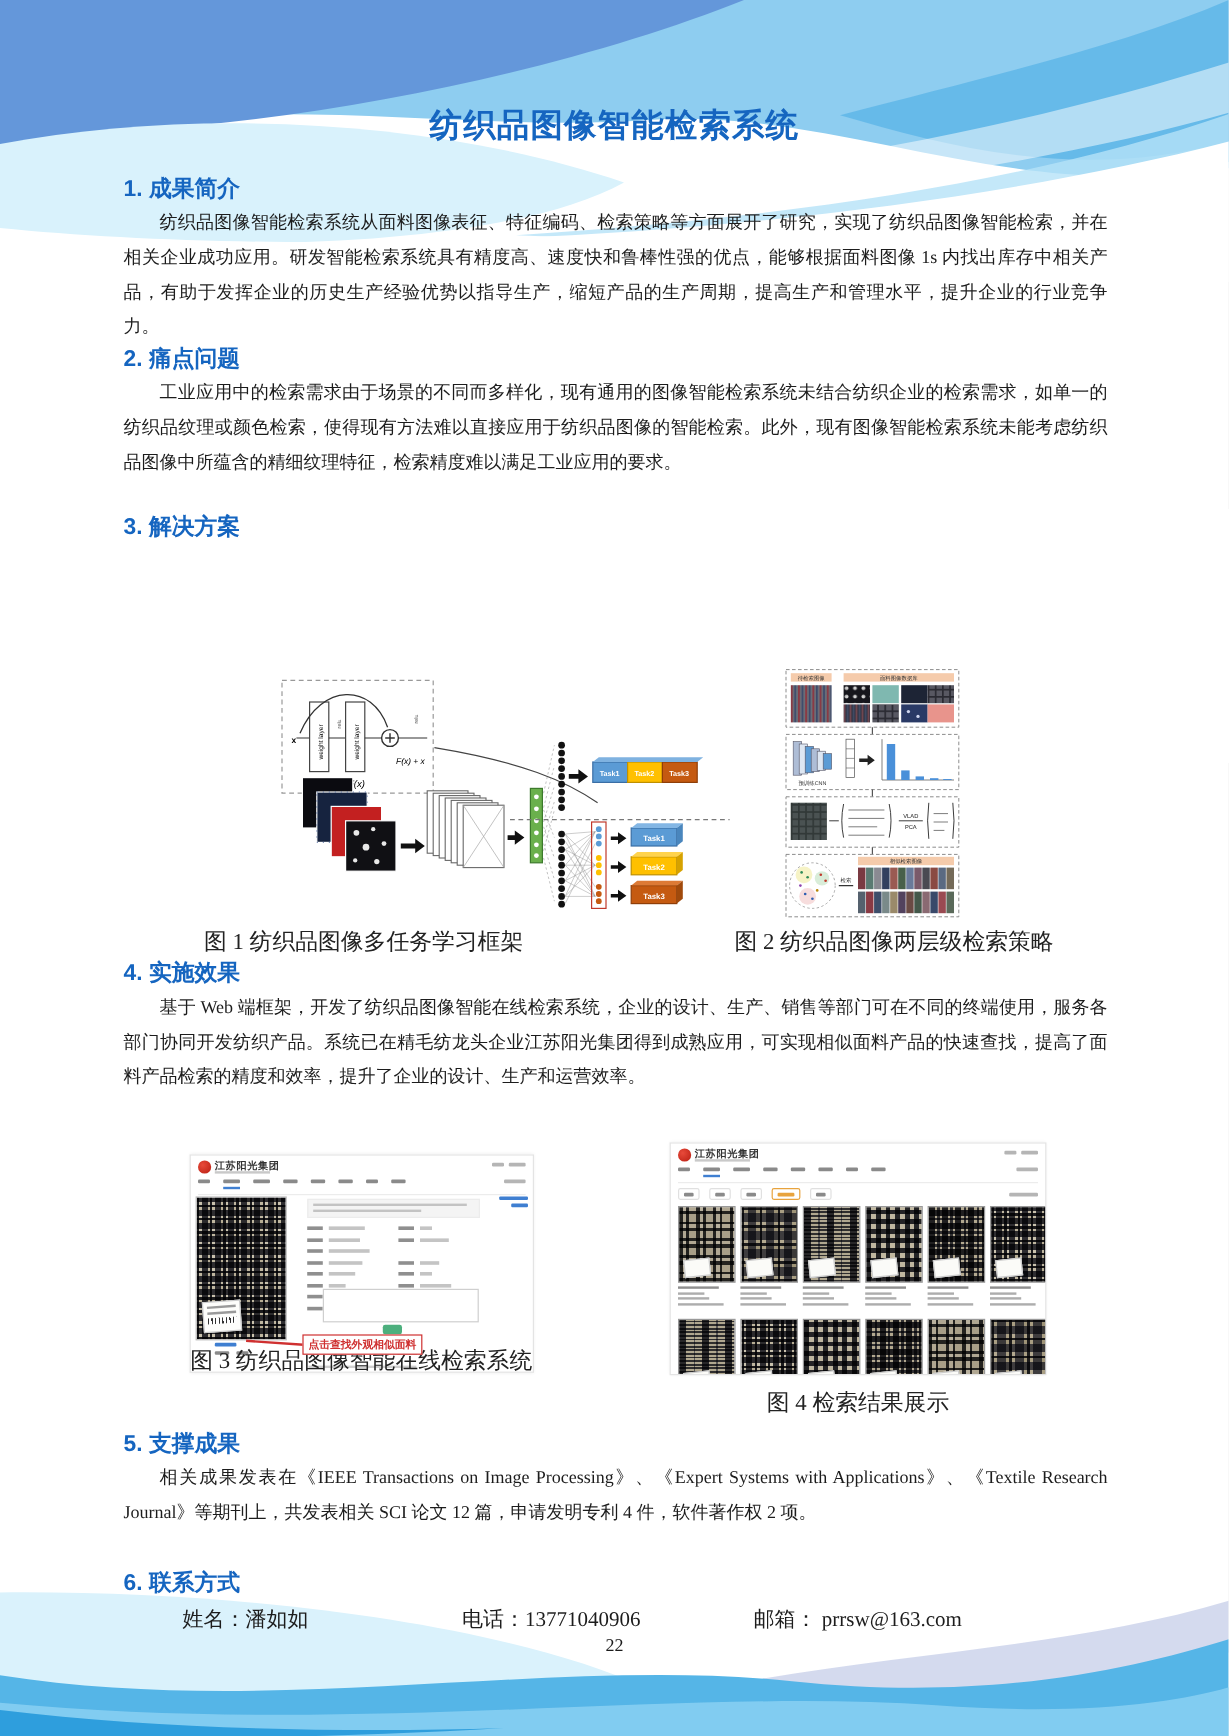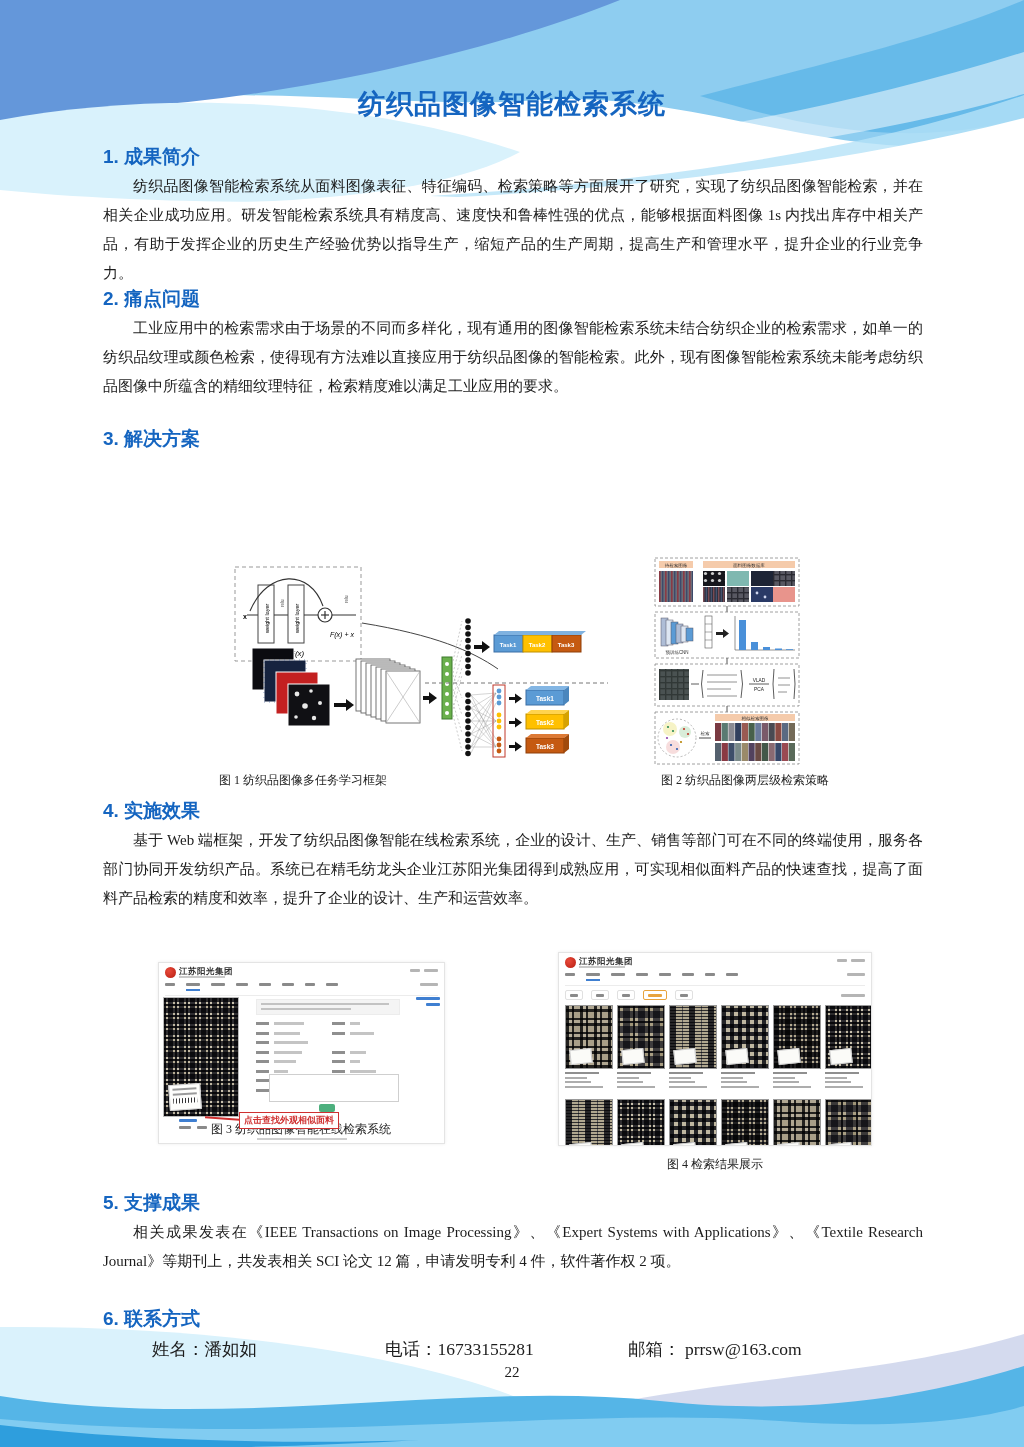--- a/index.html
+++ b/index.html
@@ -11,21 +11,21 @@
 
   .title{position:absolute;top:86px;left:0;width:100%;text-align:center;
          font-family:"Liberation Sans","DejaVu Sans",sans-serif;
          font-size:27px;font-weight:bold;color:#1565c0;letter-spacing:1px;}
 
   .sec-h{position:absolute;left:103px;font-family:"Liberation Sans","DejaVu Sans",sans-serif;
          font-size:19px;font-weight:bold;color:#1565c0;}
   .para{position:absolute;left:103px;width:820px;font-size:15px;line-height:29px;
         text-align:justify;text-indent:2em;}
 
-  .caption{position:absolute;font-size:12px;color:#222;text-align:center;}
+  .caption{position:absolute;font-size:19px;color:#222;text-align:center;}
 
   
   .fig1{position:absolute;left:210px;top:563px;width:400px;height:205px;}
   .fig2{position:absolute;left:653px;top:556px;width:150px;height:212px;}
 
   
   .shot{position:absolute;background:#fff;border:1px solid #e4e4e4;box-shadow:0 0 3px rgba(0,0,0,.08);}
   .fig3card{left:158px;top:962px;width:285px;height:180px;}
   .fig4card{left:558px;top:952px;width:312px;height:192px;overflow:hidden;}
 
@@ -87,21 +87,21 @@
   .notice i{display:block;height:2px;background:#c3c3c3;margin:3px 4px 0 4px;}
   .formrows{position:absolute;left:97px;top:56px;width:145px;}
   .frow{display:flex;align-items:center;height:9.5px;gap:5px;}
   .frow .lbl{width:13px;height:3px;background:#8f8f8f;}
   .frow .val{height:3px;background:#c4c4c4;}
   .textarea3{position:absolute;left:110px;top:111px;width:128px;height:26px;border:1px solid #cfcfcf;background:#fff;}
   .btn-green{position:absolute;left:160px;top:141px;width:16px;height:8px;background:#4caf7d;border-radius:2px;}
   .right-links{position:absolute;right:4px;top:34px;display:flex;flex-direction:column;gap:3px;align-items:flex-end;}
   .shot-footer{position:absolute;left:50%;transform:translateX(-50%);bottom:3px;width:90px;height:2.5px;background:#cfcfcf;}
 
-  .callout{position:absolute;left:80px;top:149px;padding:1px 4px;border:1.5px solid #cf3030;background:#fff;
+  .callout{position:absolute;left:93px;top:149px;padding:1px 4px;border:1.5px solid #cf3030;background:#fff;
            color:#cf3030;font-family:"Liberation Sans",sans-serif;font-size:9px;font-weight:bold;white-space:nowrap;z-index:3;}
   .callout-line{position:absolute;left:46px;top:155px;width:48px;height:2px;background:#cf3030;transform:rotate(4deg);z-index:2;}
 
   
   .filters{position:absolute;left:6px;top:36px;right:6px;height:12px;display:flex;gap:8px;align-items:center;}
   .chip{padding:1px 4px;border:1px solid #e0e0e0;border-radius:2px;height:6px;display:flex;align-items:center;}
   .chip.orange{border-color:#e8a33d;}
   .chip.orange .ph{background:#e8a33d;}
   .filters .spacer{flex:1;}
   .grid4{position:absolute;left:6px;top:52px;display:flex;gap:6px;}
@@ -741,19 +741,19 @@
 
   <div class="caption" style="top:1088px;left:145px;width:312px;margin-top:33px;">图 3  纺织品图像智能在线检索系统</div>
   <div class="caption" style="top:1156px;left:560px;width:310px;">图 4  检索结果展示</div>
 
   <div class="sec-h" style="top:1190px;">5. 支撑成果</div>
   <div class="para" style="top:1218px;">相关成果发表在《IEEE Transactions on Image Processing》、《Expert Systems with Applications》、《Textile Research Journal》等期刊上，共发表相关 SCI 论文 12 篇，申请发明专利 4 件，软件著作权 2 项。</div>
 
   <div class="sec-h" style="top:1306px;">6. 联系方式</div>
   <div class="contact">
     <span style="left:152px;">姓名：潘如如</span>
-    <span style="left:385px;">电话：16733155281</span>
+    <span style="left:385px;">电话：13771040906</span>
     <span style="left:628px;">邮箱：  prrsw@163.com</span>
   </div>
 
   <div class="pagenum">22</div>
 
 </div>
 
 </body></html>

